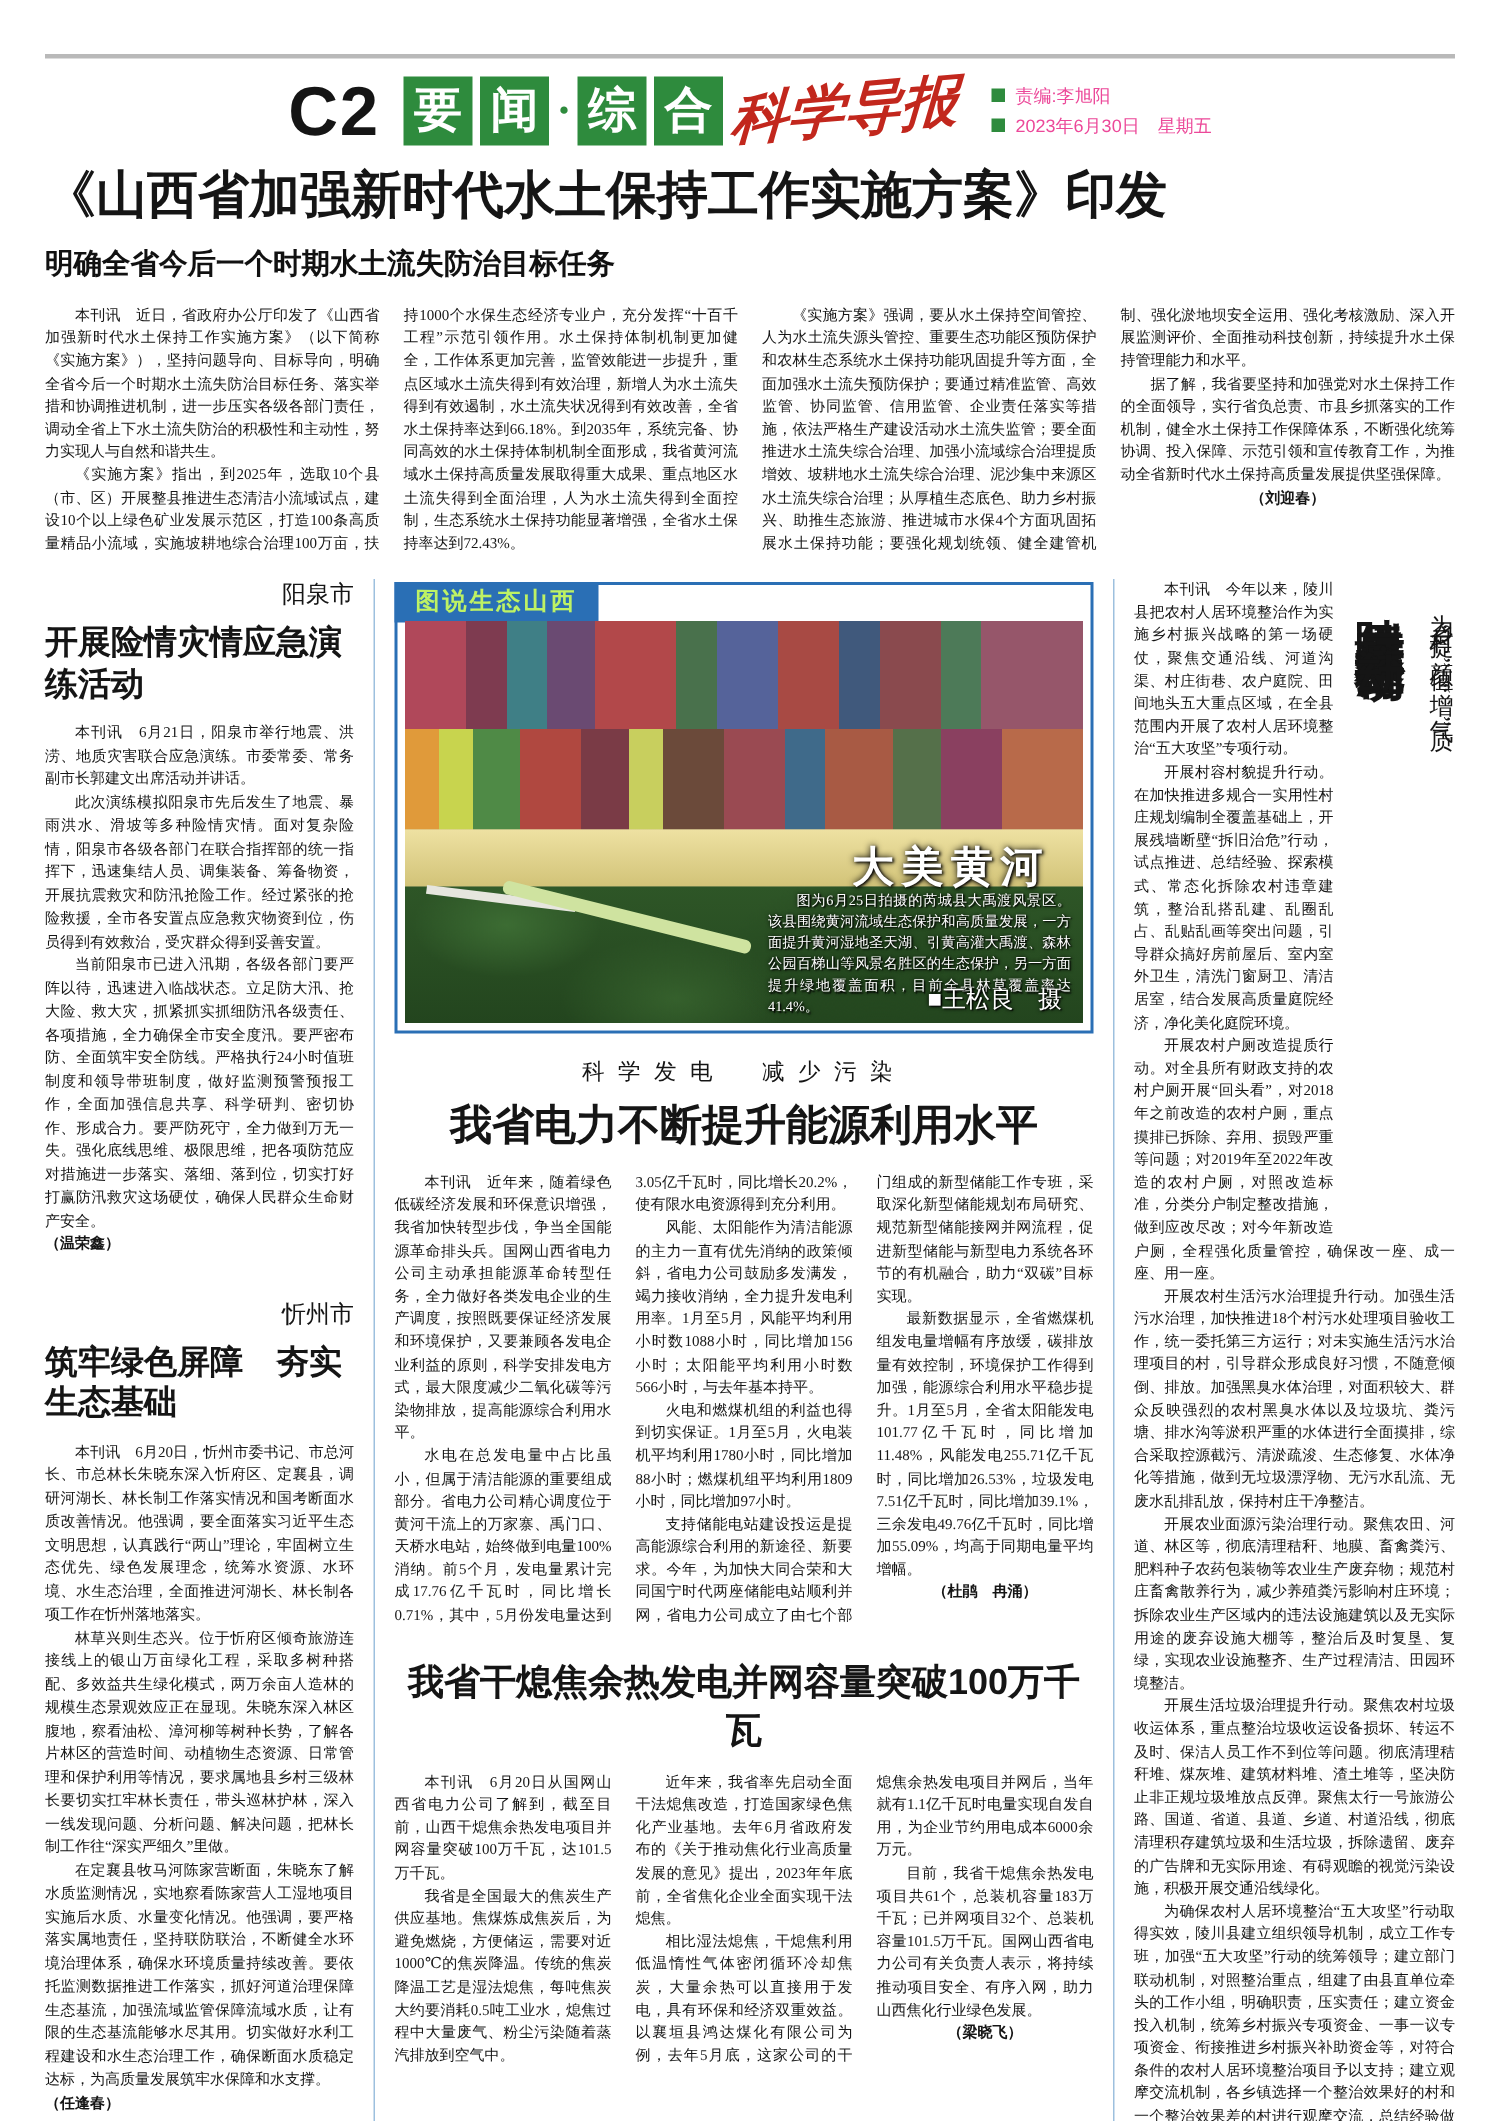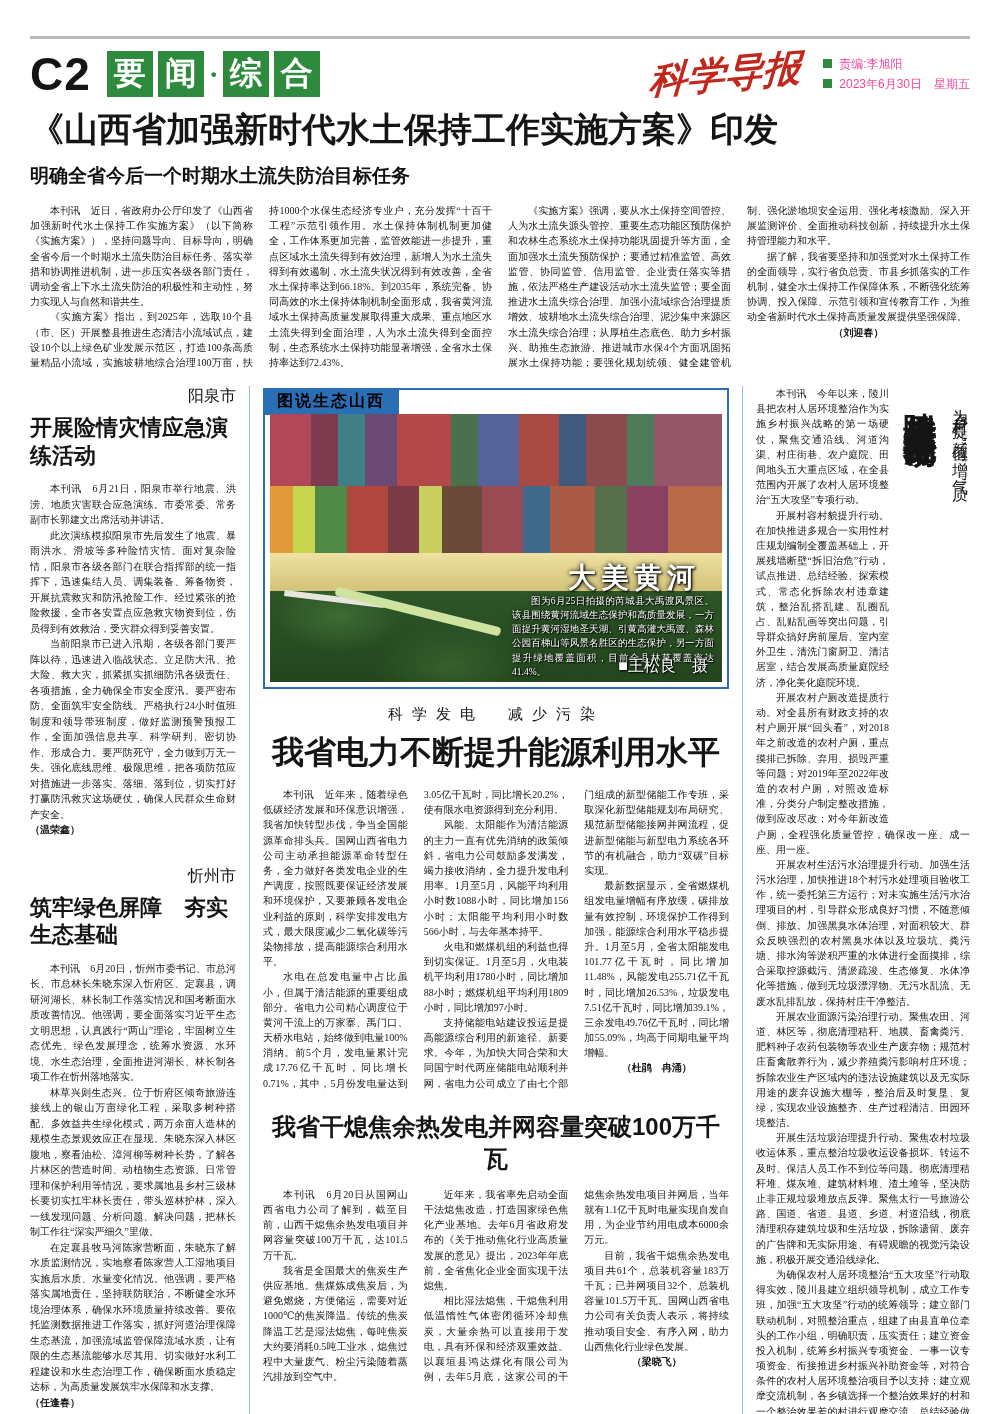--- a/index.html
+++ b/index.html
@@ -4,21 +4,21 @@
 <style>
   :root{
     --green:#2e8b3d; --red:#c2271d; --blue:#2a6fb5; --rule:#9dc0de; --ink:#151515;
   }
   *{box-sizing:border-box;}
   html,body{margin:0;padding:0;background:#e9e9e9;}
   .page{width:1000px;min-height:1414px;margin:0 auto;background:#fff;color:var(--ink);
         padding:36px 30px 24px;font-family:"Liberation Serif","DejaVu Serif",serif;}
   .top-rule{border-top:3px solid #b9b9b9;margin-bottom:12px;}
   
-  .head-row{display:flex;justify-content:space-between;align-items:center;margin-bottom:10px;}
+  .head-row{display:flex;justify-content:center;align-items:center;margin-bottom:10px;}
   .head-left{display:flex;align-items:center;}
   .page-no{font-family:"Liberation Sans","DejaVu Sans",sans-serif;font-size:46px;font-weight:600;
            letter-spacing:1px;margin-right:16px;line-height:1;}
   .sec-boxes{display:flex;align-items:center;}
   .sbox{display:inline-flex;width:46px;height:46px;background:var(--green);color:#fff;
         font-family:"Liberation Sans","DejaVu Sans",sans-serif;font-size:32px;font-weight:700;
         align-items:center;justify-content:center;margin-right:5px;}
   .sdot{color:var(--green);font-size:30px;font-weight:900;margin:0 4px 0 0;line-height:1;}
   .head-right{display:flex;align-items:center;}
   .masthead{color:var(--red);font-size:38px;font-weight:700;font-style:italic;
@@ -42,21 +42,21 @@
   .center-col{width:480px;flex:0 0 480px;padding-right:13px;border-right:1px solid var(--rule);}
   .right-rail{flex:1;padding-left:13px;}
   
   .rail-sec{margin-bottom:28px;}
   .kicker{font-size:16px;margin-bottom:7px;text-align:right;}
   .rail-sec h3{font-family:"Liberation Sans","DejaVu Sans",sans-serif;font-size:22px;font-weight:900;
                margin:0 0 12px;line-height:1.25;}
   .rail-sec p{font-size:10px;line-height:1.55;text-align:justify;}
   
   .photo-frame{border:2px solid var(--blue);position:relative;padding:24px 5px 5px;margin:2px 0 16px;}
-  .photo-label{position:absolute;top:-2px;left:-2px;background:var(--blue);color:#000000;
+  .photo-label{position:absolute;top:-2px;left:-2px;background:var(--blue);color:#bef264;
                font-family:"Liberation Sans","DejaVu Sans",sans-serif;font-weight:700;font-size:16px;
                padding:3px 14px;letter-spacing:2px;}
   .photo{position:relative;height:268px;overflow:hidden;background:#c9bd87;}
   .farm{height:52%;
     background-image:
       linear-gradient(90deg,#b0485a 0 9%,#7e3b50 9% 15%,#3f7f86 15% 21%,#6a4a72 21% 28%,#b2484a 28% 40%,#49714c 40% 46%,#55639a 46% 55%,#a84a44 55% 64%,#40597c 64% 70%,#8a4a4e 70% 79%,#4d7a58 79% 85%,#96566a 85% 100%),
       linear-gradient(90deg,#e09a3a 0 5%,#c8d44e 5% 10%,#4f8a46 10% 17%,#b04840 17% 26%,#7a3b46 26% 33%,#c8cf5e 33% 38%,#6b4a3a 38% 47%,#9a4a52 47% 56%,#3f6a8a 56% 62%,#a85a44 62% 72%,#55704a 72% 79%,#8a4060 79% 88%,#b86a4a 88% 100%);
     background-size:100% 52%,100% 50%;background-position:top,bottom;background-repeat:no-repeat;}
   .river{height:14%;background:linear-gradient(180deg,#eee1a2,#d2c378);}
   .forest{height:34%;position:relative;
@@ -70,21 +70,21 @@
   .dam{position:absolute;left:3%;top:6%;width:100px;height:6px;background:#e6e6de;transform:rotate(7deg);}
   .photo-title{position:absolute;right:22px;top:54%;color:#fff;font-family:"Liberation Sans",sans-serif;
                font-size:28px;font-weight:900;letter-spacing:5px;
                text-shadow:0 0 5px #000,1px 1px 2px #000;}
   .photo-caption{position:absolute;right:8px;top:67%;width:202px;color:#fff;font-size:9.5px;
                  line-height:1.5;text-align:justify;text-indent:2em;text-shadow:0 0 3px #000,1px 1px 1px #000;}
   .photo-credit{position:absolute;right:14px;bottom:5px;color:#fff;font-size:16px;
                 text-shadow:0 0 3px #000,1px 1px 1px #000;}
   
   .art-kicker{text-align:center;font-size:15px;letter-spacing:9px;margin:0 0 7px;}
-  .power h3{text-align:center;font-family:"Liberation Sans","DejaVu Sans",sans-serif;font-size:32px;
+  .power h3{text-align:center;font-family:"Liberation Sans","DejaVu Sans",sans-serif;font-size:28px;
             font-weight:900;margin:0 0 12px;}
   .coke{margin-top:20px;}
   .coke h3{text-align:center;font-family:"Liberation Sans","DejaVu Sans",sans-serif;font-size:24px;
            font-weight:900;margin:0 0 12px;}
   .cols3{font-size:10px;}
   
   .lc{overflow:hidden;}
   .lc-head{float:right;writing-mode:vertical-rl;height:420px;margin:0 0 12px 12px;}
   .lc-kicker{font-size:16px;letter-spacing:5px;padding-top:10px;margin-left:10px;}
   .lc-title{font-family:"Liberation Sans","DejaVu Sans",sans-serif;font-size:33px;font-weight:900;

